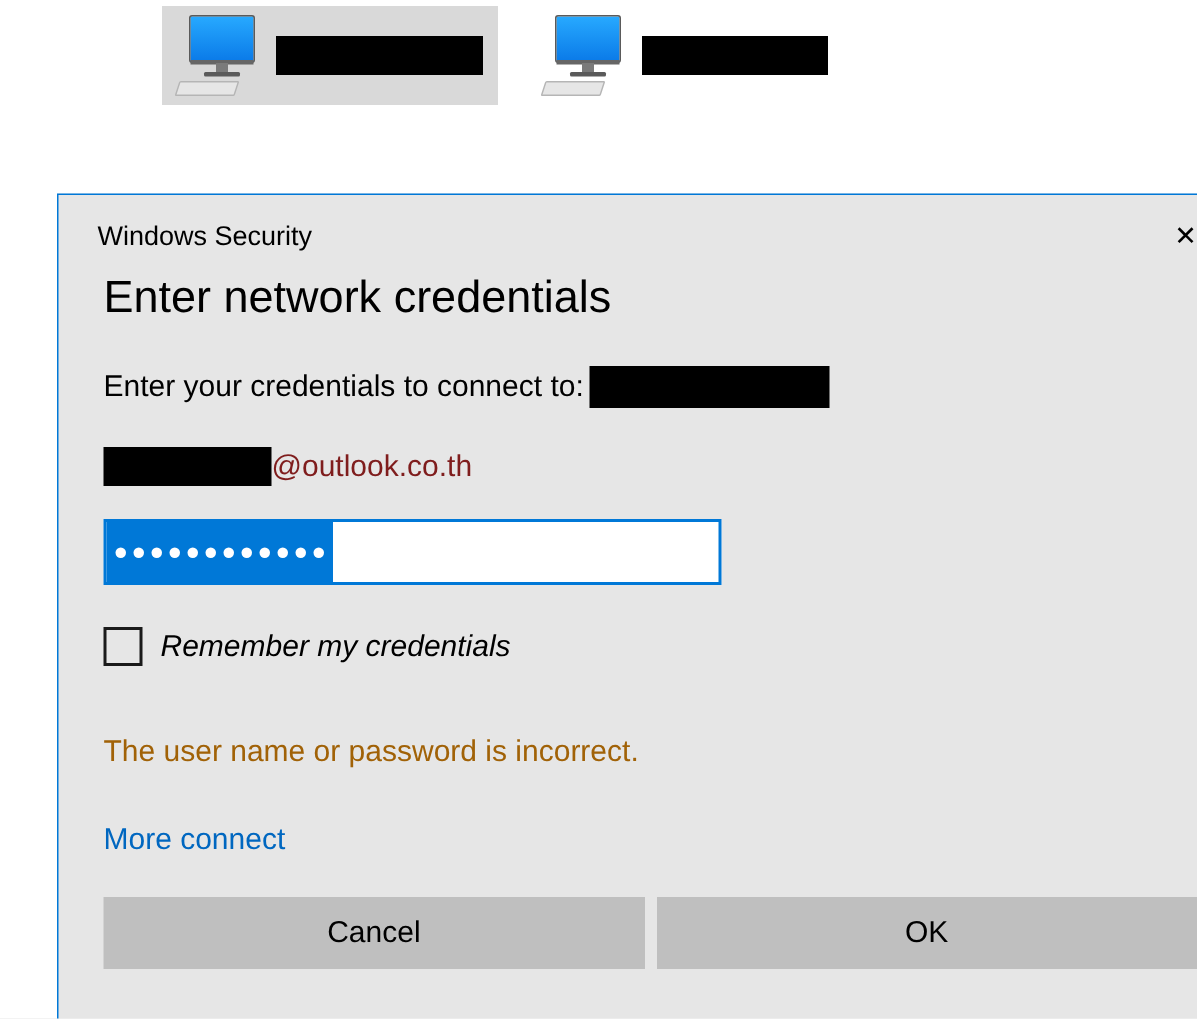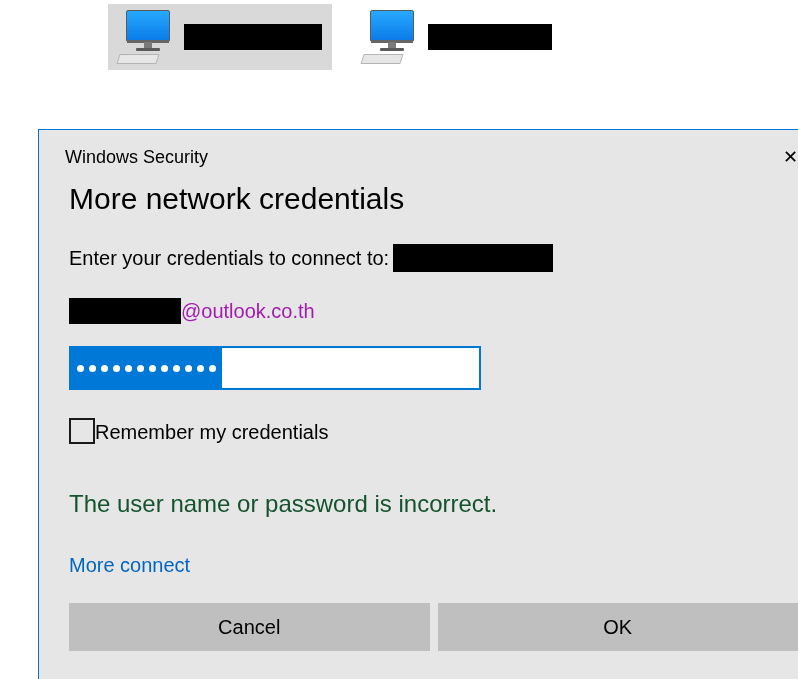--- a/index.html
+++ b/index.html
@@ -123,21 +123,21 @@
       text-align: right;
     }
     .redact {
       display: inline-block;
       background: #000;
       height: 28px;
     }
     .redact.target { width: 160px; vertical-align: middle;}
     .email-line {
       font-size: 20px;
-      color: #a21caf;
+      color: #7f1d1d;
       display: flex;
       align-items: center;
       margin-bottom: 22px;
     }
     .redact.emailuser { width: 112px; height: 26px;}
     .password-wrap {
       border: 2px solid #0078d7;
       width: 412px;
       height: 44px;
       background: #fff;
@@ -158,37 +158,38 @@
     .password-rest {
       flex: 1;
       border: none;
       outline: none;
       background: transparent;
       font-size: 18px;
       padding: 0 4px;
     }
     .remember-row {
       display: flex;
-      align-items: flex-end;
-      gap: 0;
+      align-items: center;
+      gap: 12px;
       margin-bottom: 46px;
+      font-style: italic;
     }
     .chk {
       width: 26px;
       height: 26px;
       border: 2px solid #1a1a1a;
       background: #e6e6e6;
     }
     .remember-label {
       font-size: 20px;
       color: #000;
     }
     .error-text {
-      font-size: 24px;
-      color: #14532d;
+      font-size: 20px;
+      color: #a16207;
       margin-bottom: 36px;
     }
     .more-choices {
       font-size: 20px;
       color: #0067c0;
       margin-bottom: 26px;
       cursor: pointer;
     }
     .btn-row {
       display: flex;
@@ -226,21 +227,21 @@
     <div class="network-label"></div>
   </div>
 </div>
 
 <div class="dialog">
   <div class="dlg-header">
     <div class="dlg-title-small">Windows Security</div>
     <div class="close-btn">✕</div>
   </div>
   <div class="dlg-body">
-    <div class="dlg-title-large">More network credentials</div>
+    <div class="dlg-title-large">Enter network credentials</div>
 
     <div class="connect-line">
       <span>Enter your credentials to connect to:</span>
       <span class="redact target"></span>
     </div>
 
     <div class="email-line">
       <span class="redact emailuser"></span>
       <span>@outlook.co.th</span>
     </div>

